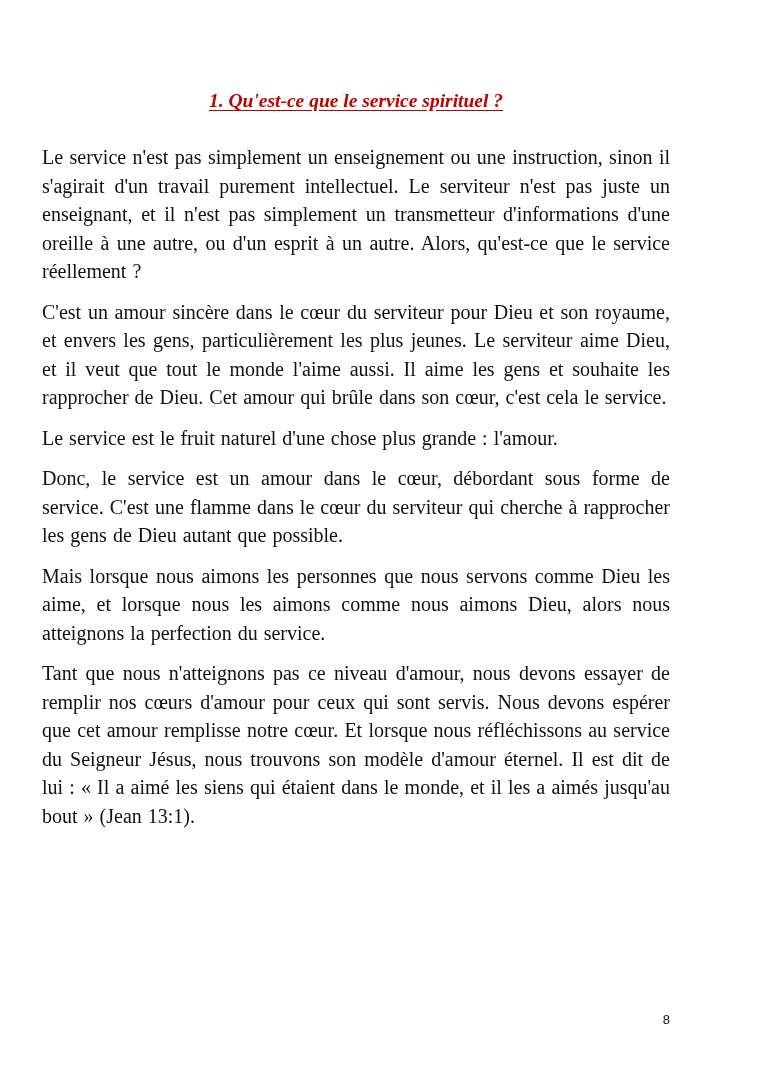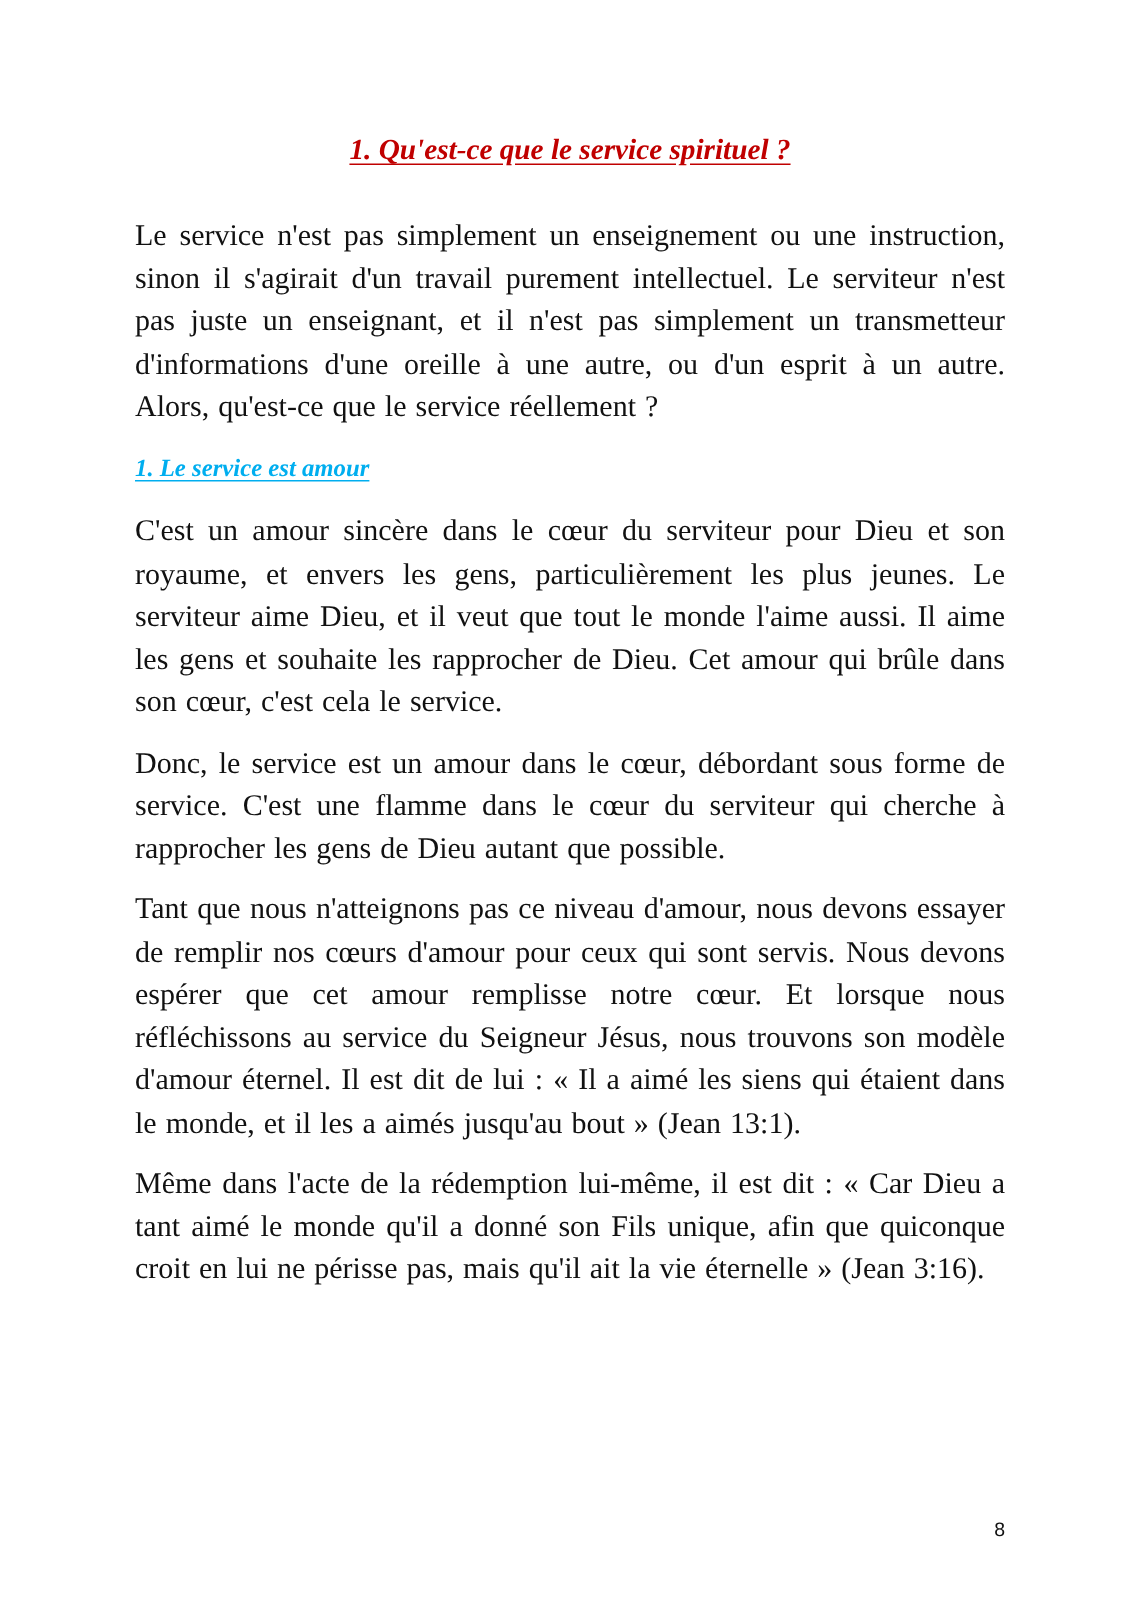--- a/index.html
+++ b/index.html
@@ -7,21 +7,21 @@
     padding: 0;
     background: #ffffff;
   }
   .page {
     position: relative;
     width: 758px;
     height: 1078px;
     margin: 0 auto;
     background: #ffffff;
     box-sizing: border-box;
-    padding: 86px 88px 0 90px;
+    padding: 86px 88px 0 42px;
     font-family: "Liberation Serif", serif;
     color: #111111;
     overflow: hidden;
   }
   .doc-title {
     margin: 0 0 28px 0;
     text-align: center;
     font-size: 19.5px;
     line-height: 29px;
     font-weight: bold;
@@ -56,21 +56,21 @@
   }
 </style>
 </head>
 <body>
 
 <div class="page">
   <h1 class="doc-title" style="color: rgb(192, 0, 0);">1. Qu'est-ce que le service spirituel ?</h1>
 
   <div id="doc-body">
       <p class="doc-paragraph">Le service n'est pas simplement un enseignement ou une instruction, sinon il s'agirait d'un travail purement intellectuel. Le serviteur n'est pas juste un enseignant, et il n'est pas simplement un transmetteur d'informations d'une oreille à une autre, ou d'un esprit à un autre. Alors, qu'est-ce que le service réellement ?</p>
-      <h2 class="doc-subheading" style="color: rgb(0, 174, 239);">1. Le service est amour</h2>
       <p class="doc-paragraph">C'est un amour sincère dans le cœur du serviteur pour Dieu et son royaume, et envers les gens, particulièrement les plus jeunes. Le serviteur aime Dieu, et il veut que tout le monde l'aime aussi. Il aime les gens et souhaite les rapprocher de Dieu. Cet amour qui brûle dans son cœur, c'est cela le service.</p>
+      <p class="doc-paragraph">Le service est le fruit naturel d'une chose plus grande : l'amour.</p>
       <p class="doc-paragraph">Donc, le service est un amour dans le cœur, débordant sous forme de service. C'est une flamme dans le cœur du serviteur qui cherche à rapprocher les gens de Dieu autant que possible.</p>
+      <p class="doc-paragraph">Mais lorsque nous aimons les personnes que nous servons comme Dieu les aime, et lorsque nous les aimons comme nous aimons Dieu, alors nous atteignons la perfection du service.</p>
       <p class="doc-paragraph">Tant que nous n'atteignons pas ce niveau d'amour, nous devons essayer de remplir nos cœurs d'amour pour ceux qui sont servis. Nous devons espérer que cet amour remplisse notre cœur. Et lorsque nous réfléchissons au service du Seigneur Jésus, nous trouvons son modèle d'amour éternel. Il est dit de lui : « Il a aimé les siens qui étaient dans le monde, et il les a aimés jusqu'au bout » (Jean 13:1).</p>
-      <p class="doc-paragraph">Même dans l'acte de la rédemption lui-même, il est dit : « Car Dieu a tant aimé le monde qu'il a donné son Fils unique, afin que quiconque croit en lui ne périsse pas, mais qu'il ait la vie éternelle » (Jean 3:16).</p>
     </div>
 
   <div class="page-number">8</div>
 </div>
 
 </body></html>

